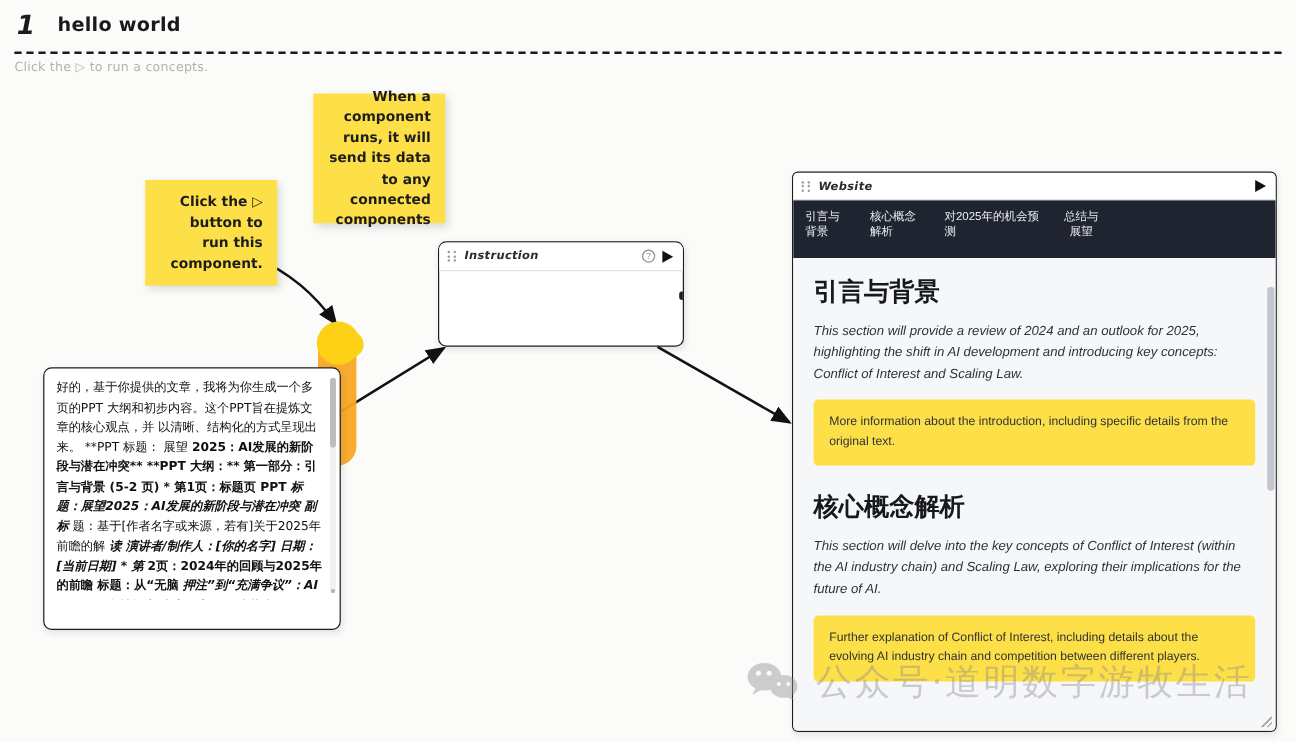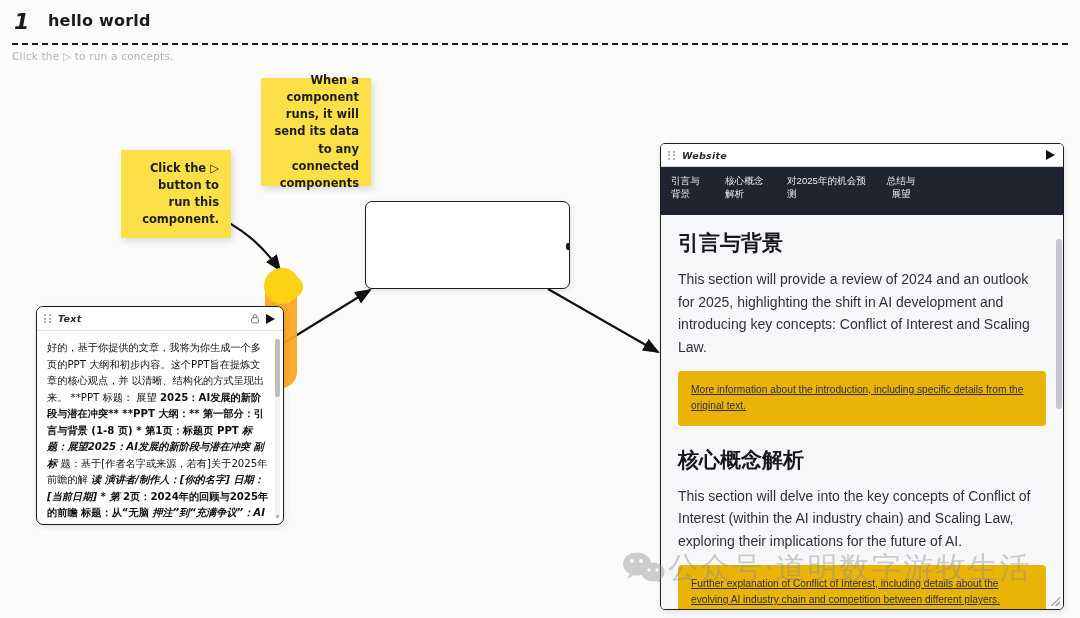--- a/index.html
+++ b/index.html
@@ -160,50 +160,50 @@
   .site-tab.w5 { width: 48px; text-align: center; }
   .site-body {
     background: #f6f7f9; height: 394px; padding: 14px 17px 0 17px;
     position: relative; overflow: hidden;
   }
   .site-h2 {
     font-size: 21px; font-weight: 700; color: #16181d; margin-bottom: 11px;
     font-family: "Liberation Sans", sans-serif;
   }
   .site-p {
-    font-size: 14px; line-height: 1.62; color: #2e3238; margin-bottom: 12px;
+    font-size: 11px; line-height: 1.62; color: #2e3238; margin-bottom: 12px; font-style: italic;
   }
   .site-btn {
     display: inline-block; background: #3b82f6; color: #fff;
     font-size: 10px; font-weight: 700; padding: 7px 11px; border-radius: 4px;
     margin-bottom: 11px; cursor: pointer;
     font-family: "Liberation Sans", sans-serif;
   }
   .site-panel {
-    background: #eab308; border-radius: 4px; padding: 11px 13px;
-    font-size: 10.2px; line-height: 1.62; color: #2e3238; margin-bottom: 20px; text-decoration: underline;
+    background: #fde047; border-radius: 4px; padding: 11px 13px;
+    font-size: 10.2px; line-height: 1.62; color: #2e3238; margin-bottom: 20px;
   }
   .site-scroll {
     position: absolute; right: 1px; top: 24px; width: 6px; height: 170px;
     background: #c3c6cc; border-radius: 3px;
   }
   .resize-grip {
     position: absolute; right: 3px; bottom: 3px; width: 9px; height: 9px;
     background:
       linear-gradient(135deg, transparent 45%, #b0b0b0 45%, #b0b0b0 58%, transparent 58%),
       linear-gradient(135deg, transparent 72%, #b0b0b0 72%, #b0b0b0 85%, transparent 85%);
   }
 
   
   #arrows { position: absolute; left: 0; top: 0; width: 1080px; height: 618px; pointer-events: none; }
 
   
   #watermark {
     position: absolute; left: 622px; top: 548px;
-    display: flex; align-items: center; 
+    display: flex; align-items: center; gap: 12px;
     opacity: .42; pointer-events: none;
   }
   .wm-text {
     font-family: "DejaVu Sans", sans-serif;
     font-size: 30px; color: #8d8d8d; letter-spacing: 2px; white-space: nowrap;
   }
 </style>
 </head>
 <body>
 
@@ -231,52 +231,49 @@
   </svg>
 
   <div class="sticky" id="sticky-run">Click the ▷ button to run this component.</div>
   <div class="sticky" id="sticky-flow">When a component runs, it will send its data to any connected components</div>
 
   <div class="blob"></div>
   <div class="blob-top"></div>
   <div class="blob-top2"></div>
 
   <div class="node" id="node-instruction">
-    <span class="port" id="port-instr-out"></span>
-  </div>
-
-  <div class="node" id="node-text">
     <div class="node-bar">
       <span class="grip">
           <i></i>
           <i></i>
           <i></i>
           <i></i>
           <i></i>
           <i></i>
         </span>
-      <span class="node-title">Text</span>
+      <span class="node-title">Instruction</span>
       <span class="bar-spacer"></span>
       <span class="ic">
-        <svg class="ic-lock" viewBox="0 0 12 13">
-            <rect x="2" y="5.5" width="8" height="6.2" rx="1" fill="none" stroke="#6f6f6f" stroke-width="1.1"></rect>
-            <path d="M4,5.5 V3.8 a2,2 0 0 1 4,0 V5.5" fill="none" stroke="#6f6f6f" stroke-width="1.1"></path>
-          </svg>
-      </span>
+          <span class="ic-help">?</span>
+        </span>
       <span class="ic">
           <span class="ic-play"></span>
         </span>
     </div>
+    <span class="port" id="port-instr-out"></span>
+  </div>
+
+  <div class="node" id="node-text">
     <div class="body">
       <div class="text-body">
         <span>好的，基于你提供的文章，我将为你生成一个多页的PPT</span>
         <span>大纲和初步内容。这个PPT旨在提炼文章的核心观点，并</span>
         <span>以清晰、结构化的方式呈现出来。 **PPT 标题： 展望</span>
         <b>2025：AI发展的新阶段与潜在冲突** **PPT 大纲：**</b>
-        <b>第一部分：引言与背景 (1-8 页) * 第1页：标题页 PPT</b>
+        <b>第一部分：引言与背景 (5-2 页) * 第1页：标题页 PPT</b>
         <span class="bi">标题：展望2025：AI发展的新阶段与潜在冲突 副标</span>
         <span>题：基于[作者名字或来源，若有]关于2025年前瞻的解</span>
         <span class="bi">读 演讲者/制作人：[你的名字] 日期：[当前日期] * 第</span>
         <b>2页：2024年的回顾与2025年的前瞻 标题：从“无脑</b>
         <span class="bi">押注”到“充满争议”：AI发展的阶段性转变 内容要点：</span>
         <span class="bi">作者指出2024年AI投资的相对一致性。 强调2025年</span>
         
         
       </div>
       <div class="text-scroll">

